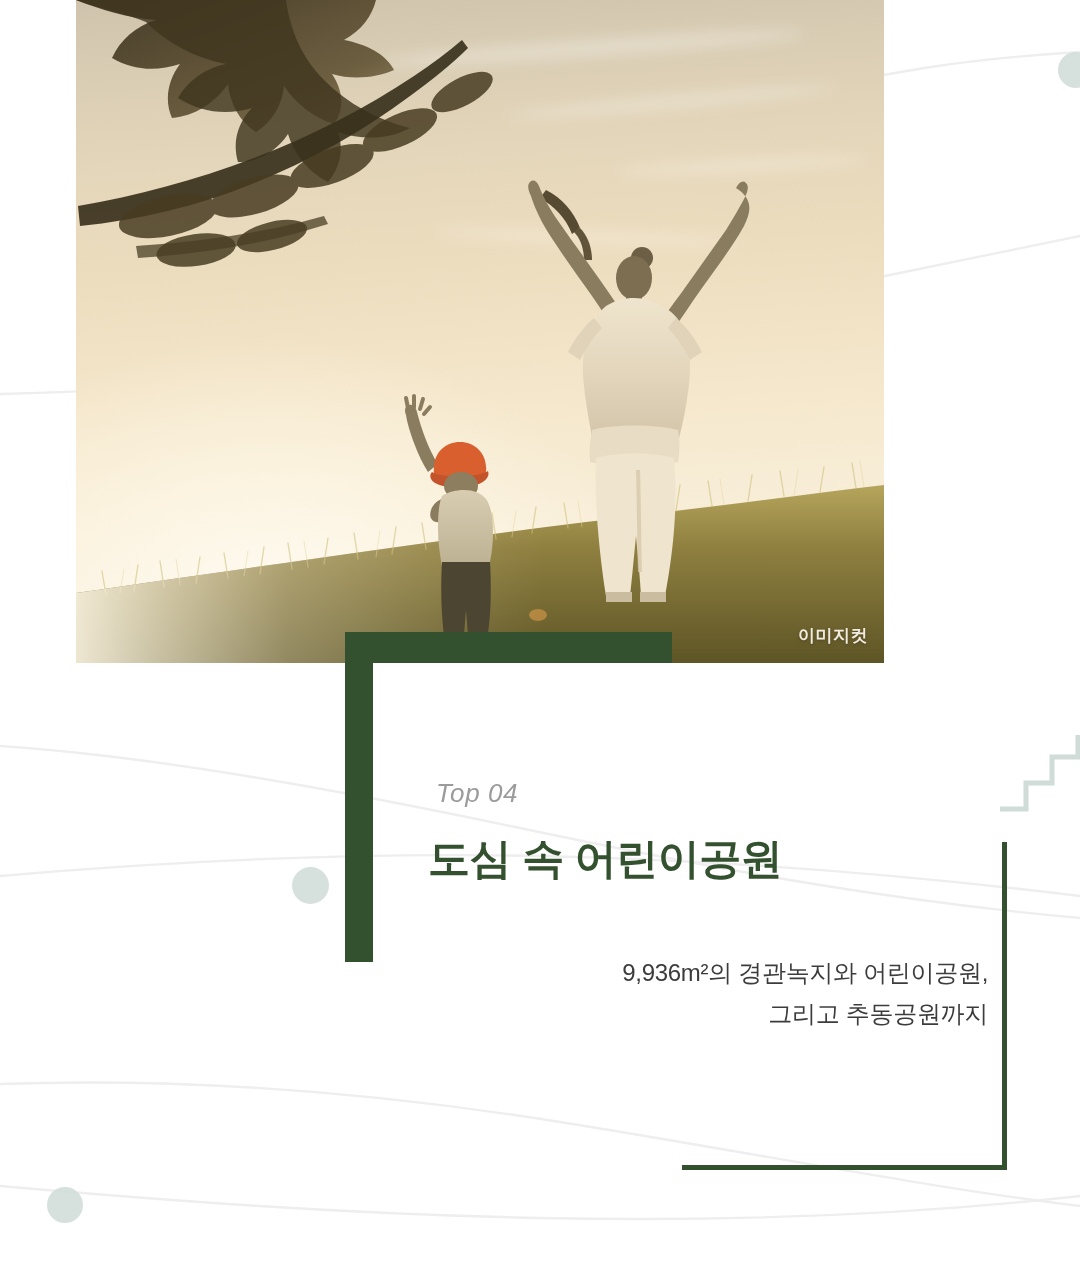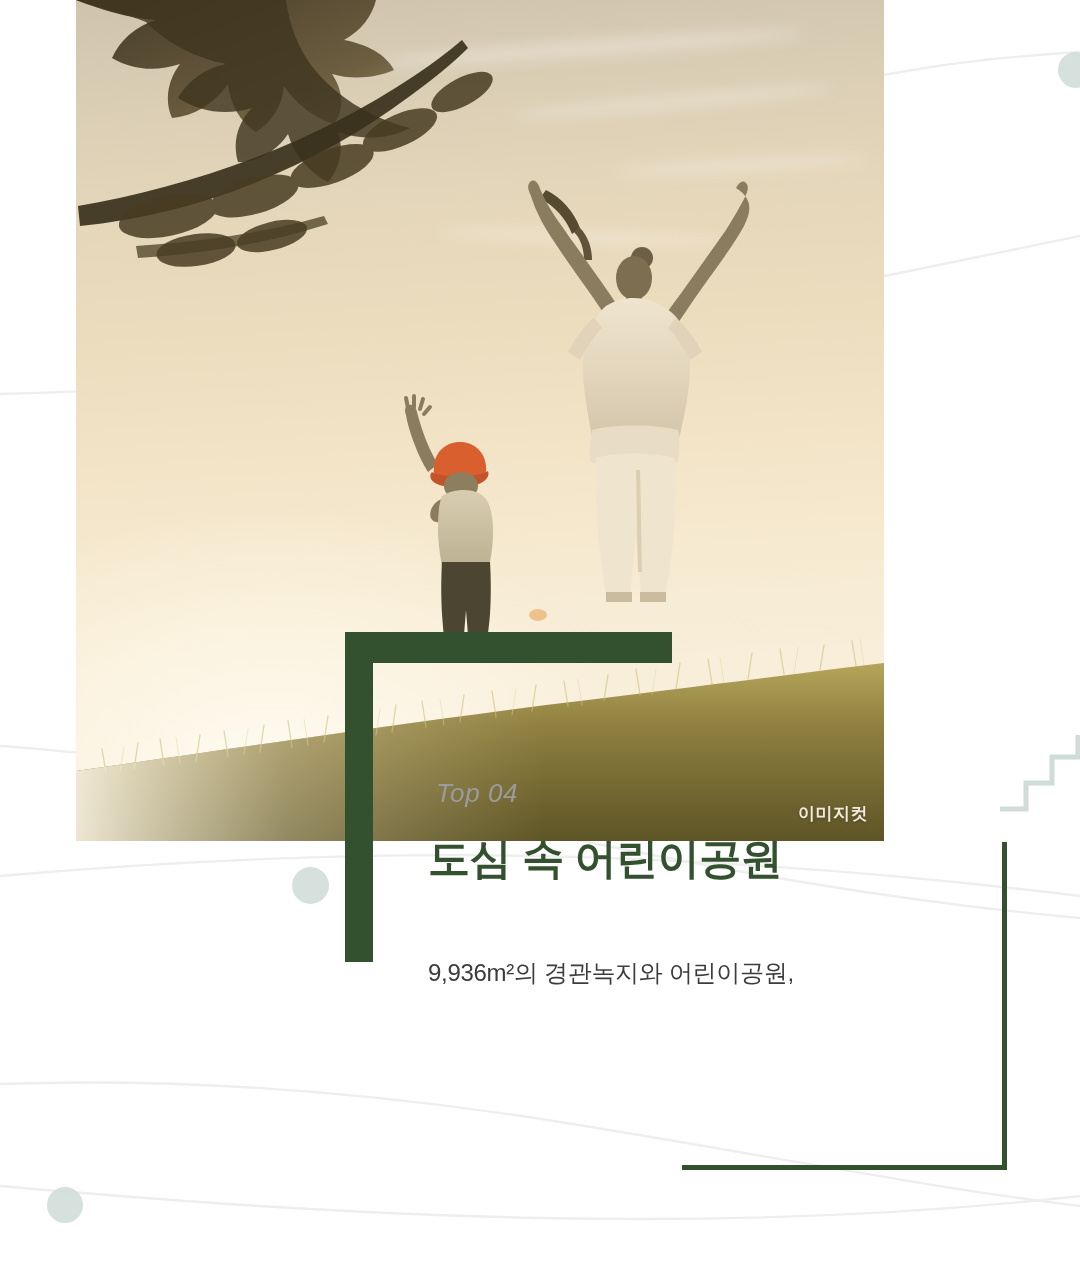--- a/index.html
+++ b/index.html
@@ -38,21 +38,21 @@
   .deco-circle.c1 { left: 1058px; top: 52px;  width: 36px; height: 36px; }
   .deco-circle.c2 { left: 292px;  top: 867px; width: 37px; height: 37px; }
   .deco-circle.c3 { left: 47px;   top: 1187px;width: 36px; height: 36px; }
 
   
   .photo {
     position: absolute;
     left: 76px;
     top: 0;
     width: 808px;
-    height: 841px;
+    height: 663px;
     overflow: hidden;
     background: #d9c7a4;
     text-decoration: underline;
   }
   .photo-sky {
     position: absolute;
     inset: 0;
     background:
       radial-gradient(ellipse 560px 420px at 24% 94%,
           rgba(255,252,243,0.96) 0%, rgba(255,248,232,0.55) 38%, rgba(255,240,214,0.0) 68%),
@@ -171,21 +171,21 @@
     white-space: nowrap;
   }
   .subcopy {
     font-size: 24px;
     font-weight: 400;
     color: #3c3c3c;
     line-height: 1.72;
     letter-spacing: -0.3px;
     margin: 0;
   }
-  .subcopy .line { display: block; }
+  .subcopy .line { display: block; text-align: right; }
 </style>
 </head>
 <body>
 
 <div class="page">
 
   <div class="bg-decor">
     <svg width="1080" height="1270" viewBox="0 0 1080 1270">
       <g fill="none" stroke="#efeeee" stroke-width="2.4" stroke-linecap="round">
         <path d="M1080,52 C980,58 880,70 760,104 C640,138 520,178 400,216 C300,248 190,276 80,296"></path>
@@ -421,16 +421,17 @@
   <div class="bracket-thin-v"></div>
   <div class="bracket-thin-h"></div>
 
   <div class="text-block">
     <p class="eyebrow">Top 04</p>
 
     <h1 class="headline">도심 속 어린이공원</h1>
 
     <p class="subcopy">
       <span class="line">9,936m²의 경관녹지와 어린이공원,</span>
+      <span class="line">그리고 추동공원까지</span>
     </p>
   </div>
 
 </div>
 
 </body></html>

